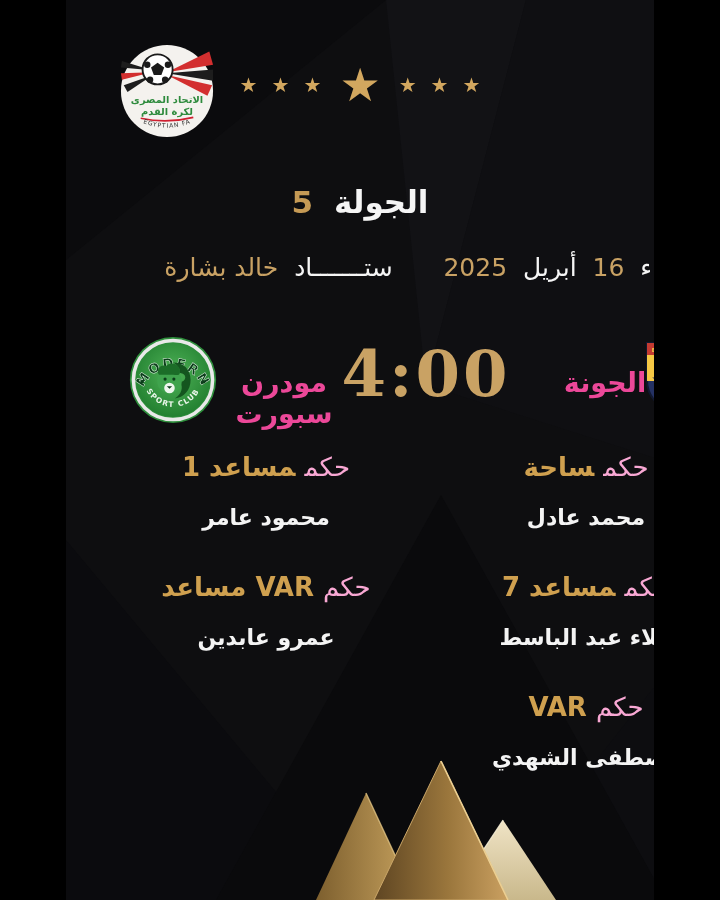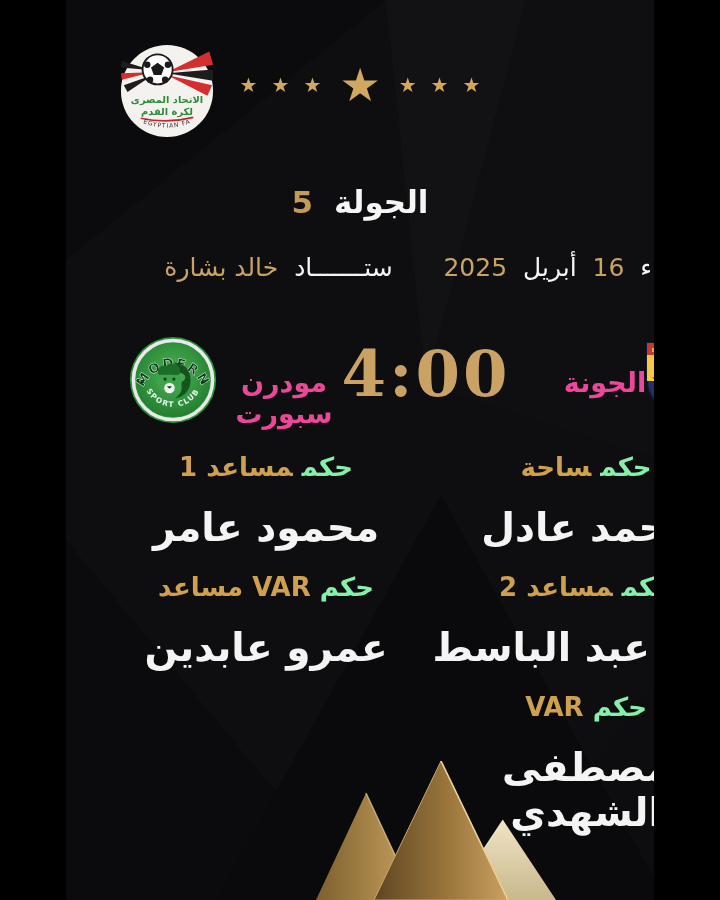--- a/index.html
+++ b/index.html
@@ -43,23 +43,23 @@
             font-family:"DejaVu Serif", serif; font-weight:700; font-size:64px;
             color:#c9a264; letter-spacing:3px; }
   .home-name{ left:484px; top:367px; width:110px; }
   .gouna-logo{ left:578px; top:340px; width:62px; height:78px; }
 
   
   .officials{ left:40px; top:438px; width:640px; display:grid;
               grid-template-columns:320px 320px; grid-auto-rows:120px; direction:rtl; }
   .official{ text-align:center; padding-top:14px; }
   .official .role{ font-size:26px; direction:rtl; margin-bottom:17px; }
-  .official .role .pfx{ color:#86efac; font-weight:700; margin-left:9px; }
+  .official .role .pfx{ color:#f9a8d4; font-weight:400; margin-left:9px; }
   .official .role .rl{ color:#cfa04f; font-weight:700; }
-  .official .name{ font-size:39px; font-weight:600; color:#f4f4f4; direction:rtl;margin-top:23px; }
+  .official .name{ font-size:22px; font-weight:600; color:#f4f4f4; direction:rtl;margin-top:23px; }
 
   
   .pyramids{ left:230px; top:755px; width:290px; height:145px; }
 </style>
 </head>
 <body>
 
 <div id="canvas">
 
   <div class="facet f1"></div>
@@ -184,21 +184,21 @@
     <div class="official">
       <div class="role"><span class="pfx">حكم</span><span class="rl">ساحة</span></div>
       <div class="name">محمد عادل</div>
     </div>
     <div class="official">
       <div class="role"><span class="pfx">حكم</span><span class="rl">مساعد 1</span></div>
       <div class="name">محمود عامر</div>
     </div>
 
     <div class="official">
-      <div class="role"><span class="pfx">حكم</span><span class="rl">مساعد 2</span></div>
+      <div class="role"><span class="pfx">حكم</span><span class="rl">مساعد 7</span></div>
       <div class="name">علاء عبد الباسط</div>
     </div>
 
     <div class="official">
       <div class="role"><span class="pfx">حكم</span><span class="rl">VAR مساعد</span></div>
       <div class="name">عمرو عابدين</div>
     </div>
     <div class="official">
       <div class="role"><span class="pfx">حكم</span><span class="rl">VAR</span></div>
       <div class="name">مصطفى الشهدي</div>

